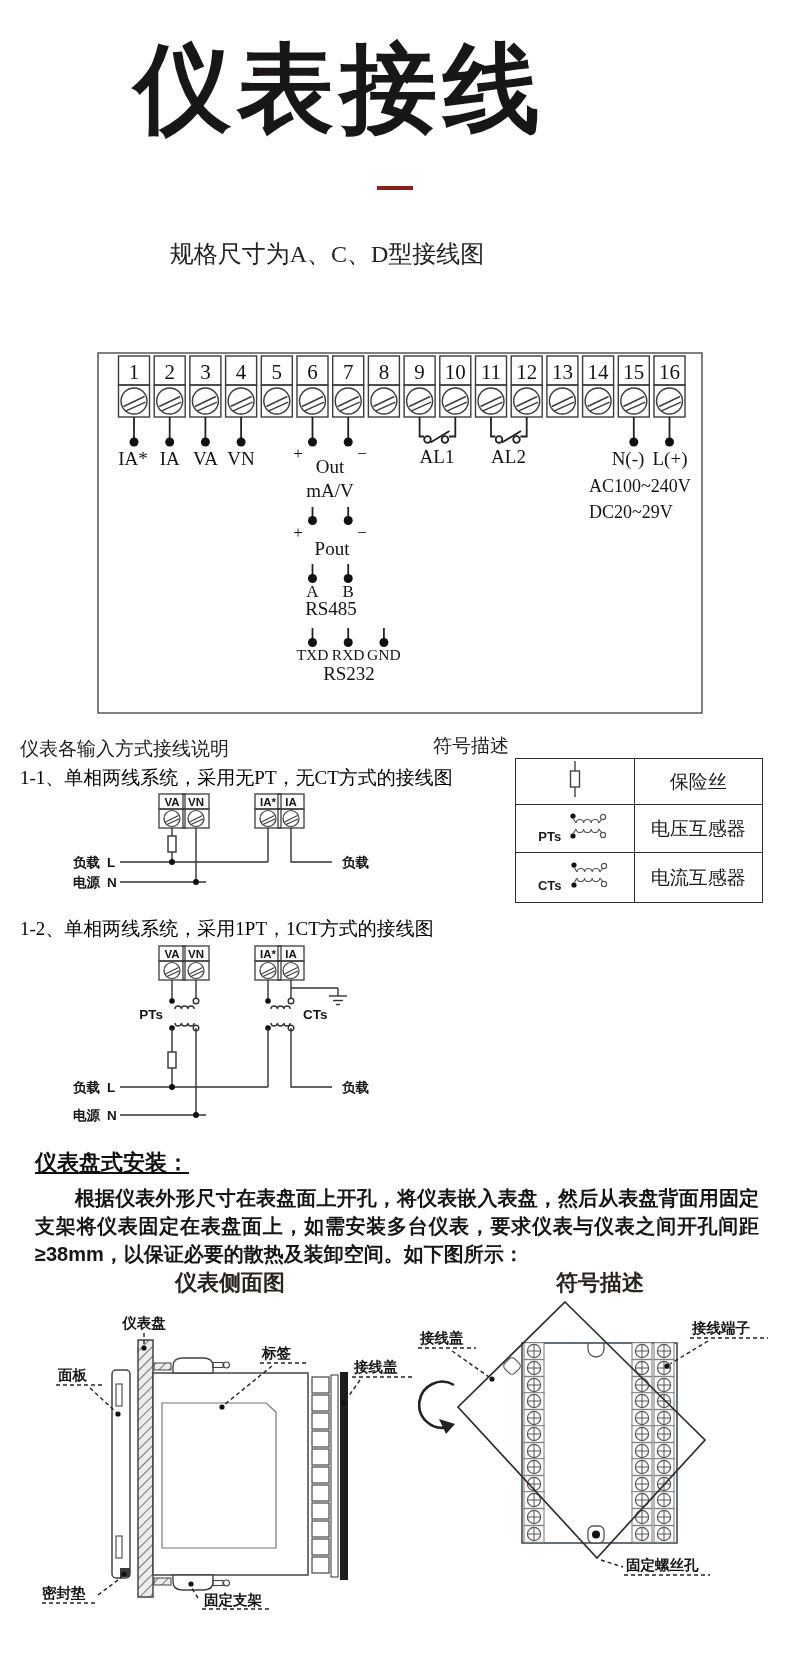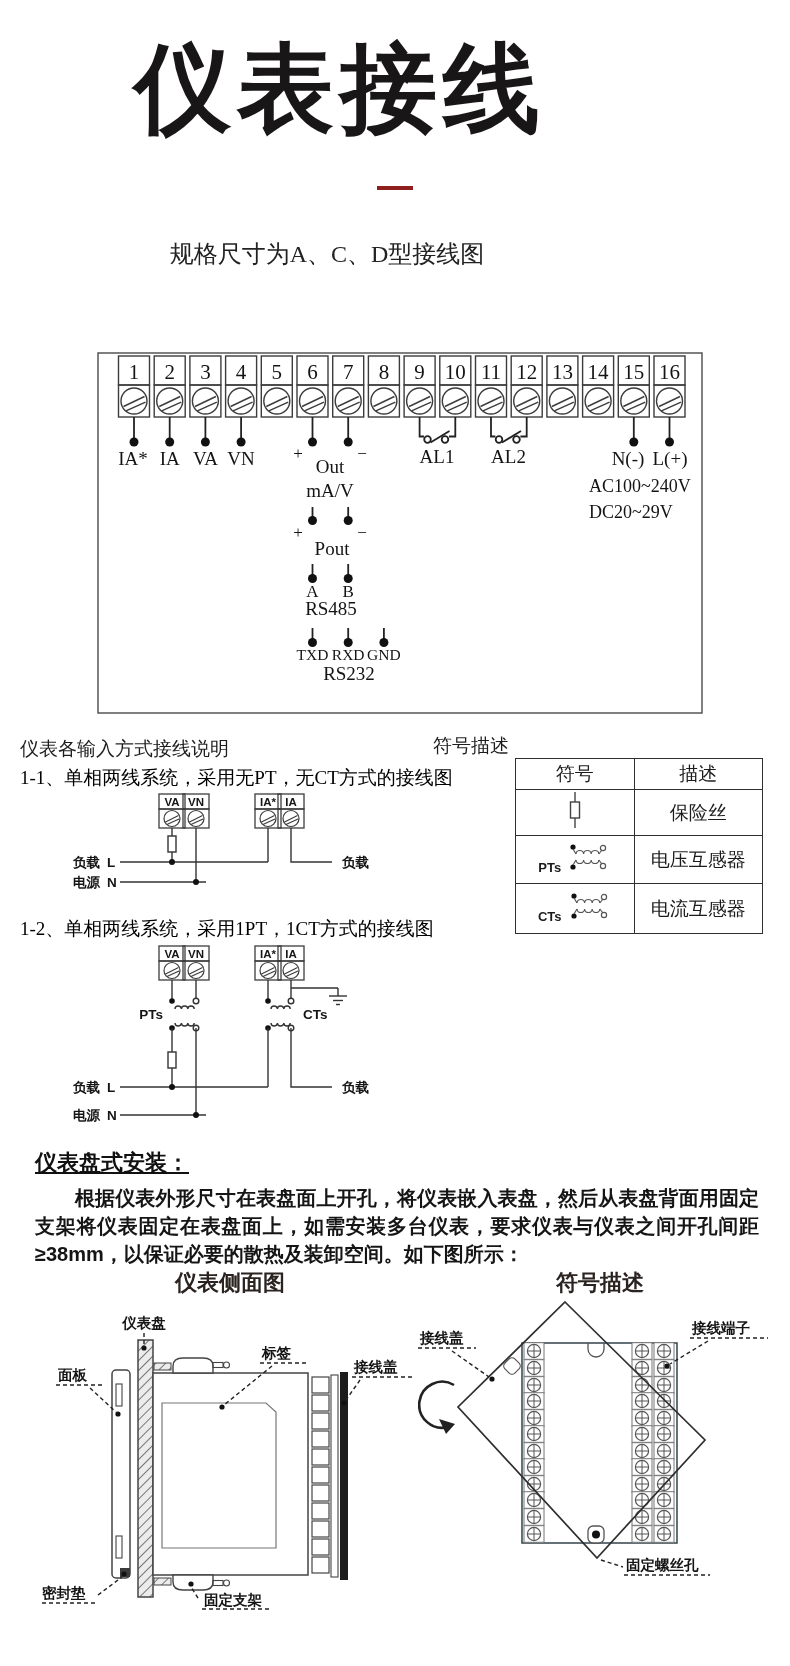--- a/index.html
+++ b/index.html
@@ -372,24 +372,20 @@
       <text x="70" y="176" text-anchor="end" class="hz">电源</text>
       <text x="77" y="176" class="hz">N</text>
       <text x="312" y="148" class="hz">负载</text>
     </g>
   </svg>
 
   <div class="abs serif sec-heading" style="left:433px;top:733px;">符号描述</div>
 
   <table class="abs sym-table" style="left:515px;top:758px;">
     <tbody>
-        <tr>
-      <th>符号</th>
-      <th>描述</th>
-    </tr>
     <tr style="height:46px;">
       <td class="symcell">
         <svg width="22" height="38" viewBox="0 0 22 38">
               <g stroke="#444" stroke-width="1.4" fill="none">
           <line x1="11" y1="1" x2="11" y2="37"></line>
                 <rect x="6.5" y="11" width="9" height="16" fill="#fff"></rect>
               </g>
             </svg>
       </td>
       <td class="desccell">保险丝</td>

